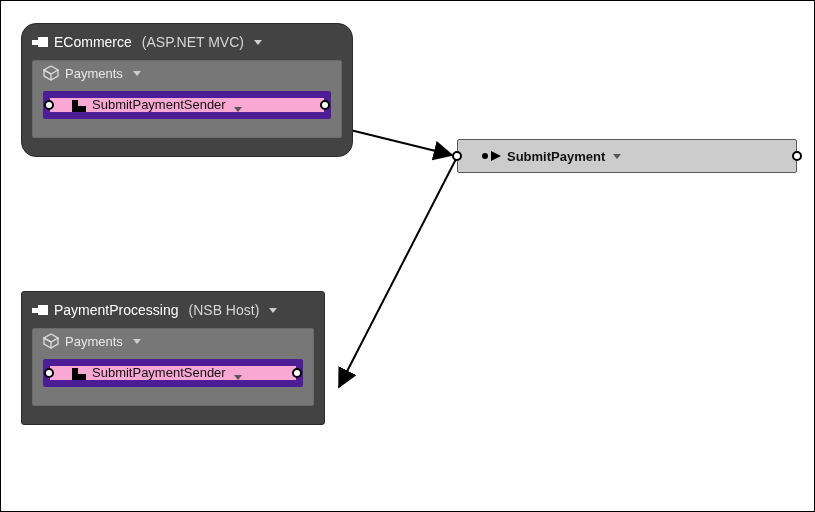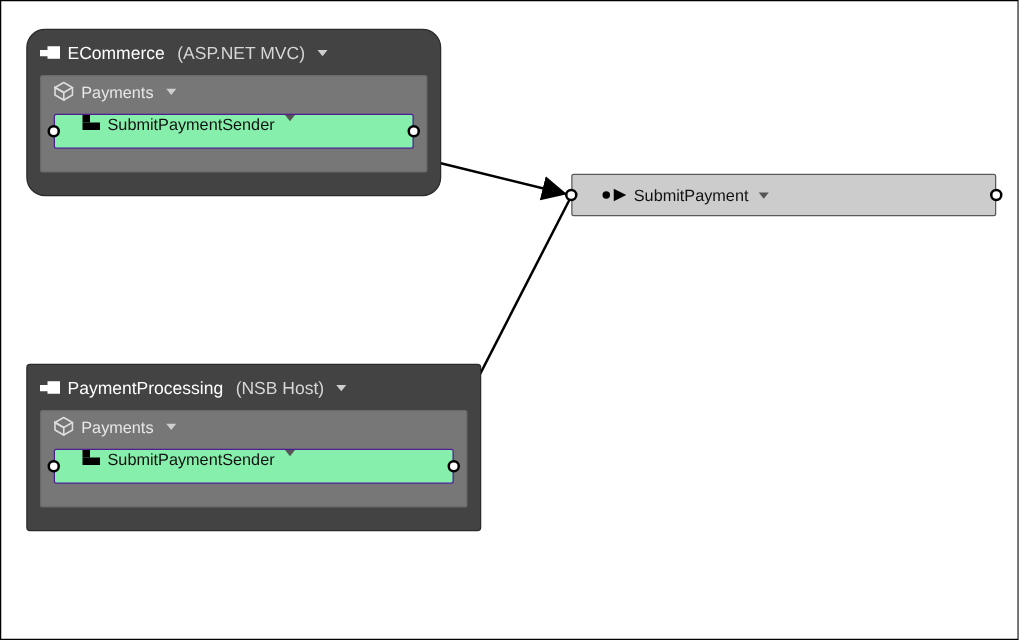--- a/index.html
+++ b/index.html
@@ -64,26 +64,26 @@
     color: #e8e8e8;
     font-size: 13px;
     gap: 6px;
     margin: 0 0 10px 0;
   }
   .cube-icon svg { display:block; }
 
   
   .component {
     position: relative;
-    background: #86efac;
-    border: 1px solid #4c1d95;
+    background: #f9a8d4;
+    border: 7px solid #4c1d95;
     border-radius: 2px;
     height: 28px;
     display: flex;
-    align-items: flex-start;
+    align-items: flex-end;
     padding: 0 22px 0 22px;
     gap: 6px;
   }
   .black-block {
     width: 14px; height: 12px; position: relative;
   }
   .black-block::before {
     content:"";
     position:absolute;
     left:0; top:0; width:6px; height:6px; background:#000;
@@ -186,21 +186,21 @@
       <div class="component">
         <span class="port left"></span>
         <span class="black-block"></span>
         <span class="component-label">SubmitPaymentSender</span>
         <span class="caret-dark"></span>
         <span class="port right"></span>
       </div>
     </div>
   </div>
 
-  <div class="endpoint" style="left:20px; top:290px; width:364px;">
+  <div class="endpoint" style="left:20px; top:290px; width:304px;">
     <div class="endpoint-title">
       <span class="endpoint-icon">
         <svg width="16" height="14" viewBox="0 0 16 14">
           <rect x="6" y="2" width="10" height="10" fill="#fff"></rect>
           <rect x="0" y="5" width="7" height="5" fill="#fff"></rect>
         </svg>
       </span>
       <span class="endpoint-name">PaymentProcessing</span>
       <span class="endpoint-sub">(NSB Host)</span>
       <span class="caret"></span>
@@ -220,21 +220,21 @@
       <div class="component">
         <span class="port left"></span>
         <span class="black-block"></span>
         <span class="component-label">SubmitPaymentSender</span>
         <span class="caret-dark"></span>
         <span class="port right"></span>
       </div>
     </div>
   </div>
 
-  <div class="message" style="left:456px; top:138px; width:340px;">
+  <div class="message" style="left:456px; top:138px; width:340px;font-weight:bold;">
     <span class="port left"></span>
     <span class="msg-arrow">
       <span class="msg-dot"></span>
         <span class="msg-tri"></span>
     </span>
     <span class="message-label">SubmitPayment</span>
     <span class="caret-dark"></span>
     <span class="port right"></span>
   </div>
 

